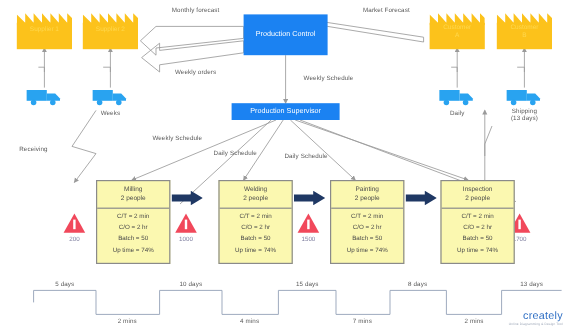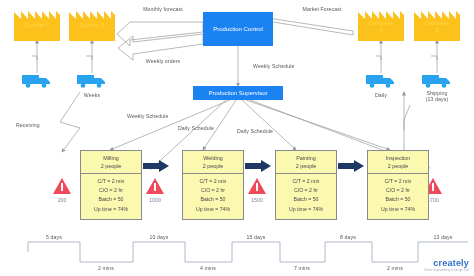--- a/index.html
+++ b/index.html
@@ -37,21 +37,21 @@
   .inv{position:absolute;width:0;height:0;border-left:9px solid transparent;
       border-right:9px solid transparent;border-bottom:16px solid #f1485b;}
   .inv .bar{position:absolute;left:-0.7px;top:5px;width:1.4px;height:8px;background:#ffffff;}
   .invnum{position:absolute;font-size:5.2px;color:#7d7d9e;transform:translateX(-50%);}
 
   
   .push{position:absolute;width:26px;height:12px;}
 
   
   .wm{position:absolute;right:5px;bottom:4px;text-align:right;}
-  .wm .w1{font-size:9px;color:#2f6fc4;letter-spacing:.2px;font-weight:bold;}
+  .wm .w1{font-size:9px;color:#2f6fc4;letter-spacing:.2px;font-weight:normal;}
   .wm .w2{font-size:2.6px;color:#9aa4b5;letter-spacing:.15px;margin-top:1px;}
 </style>
 </head>
 <body>
 
 <svg id="vsm" viewBox="0 0 474 276">
   <defs>
     <marker id="ah" markerWidth="7" markerHeight="7" refX="6" refY="3" orient="auto">
       <path d="M0,0 L6,3 L0,6 z" fill="#8d8d8d"></path>
     </marker>

